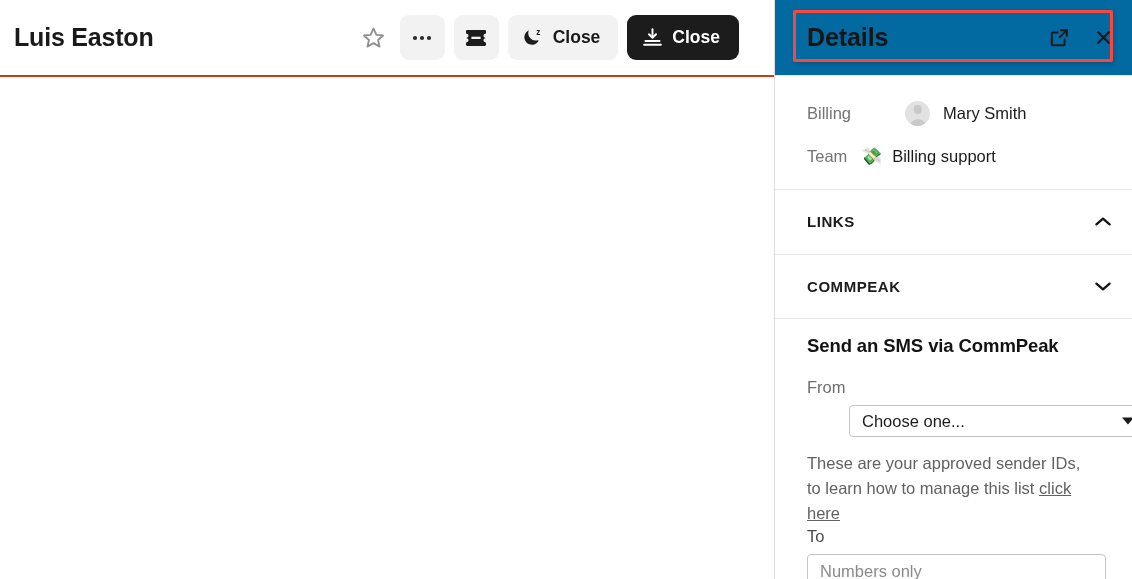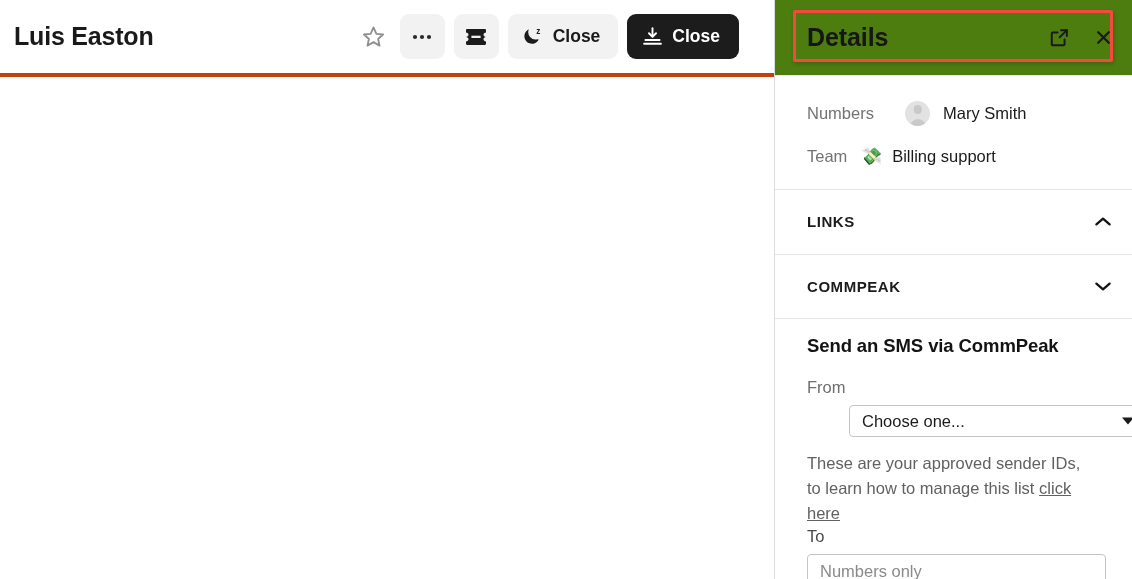--- a/index.html
+++ b/index.html
@@ -27,21 +27,21 @@
     height: 579px;
     background: #ffffff;
     border-right: 1px solid #dcdcdc;
     display: flex;
     flex-direction: column;
   }
 
   .conv-header {
     height: 77px;
     flex: 0 0 77px;
-    border-bottom: 4px solid #c2410c;
+    border-bottom: 2px solid #c2410c;
     display: flex;
     align-items: center;
     padding: 0 35px 0 14px;
     background: #ffffff;
   }
 
   .conv-title {
     font-size: 25px;
     font-weight: 600;
     color: #1a1a1a;
@@ -112,21 +112,21 @@
     overflow: hidden;
   }
 
   .details-header {
     height: 76px;
     flex: 0 0 76px;
     display: flex;
     align-items: center;
     padding: 0 14px 0 32px;
     border-bottom: 1px solid #e7e7e7;
-    background: #4d7c0f;
+    background: #0369a1;
   }
 
   .details-title {
     font-size: 25px;
     font-weight: 600;
     color: #161616;
     letter-spacing: -0.1px;
   }
 
   .details-header-actions {
@@ -425,21 +425,21 @@
             </svg>
           </span>
         </button>
 
       </div>
     </div>
 
     <div class="meta-section">
 
       <div class="meta-row">
-        <div class="meta-label">Numbers</div>
+        <div class="meta-label">Billing</div>
         <div class="avatar"></div>
         <div class="meta-value">Mary Smith</div>
       </div>
 
       <div class="meta-row">
         <div class="meta-label team">Team</div>
         <div class="team-emoji">💸</div>
         <div class="meta-value">Billing support</div>
       </div>
 

